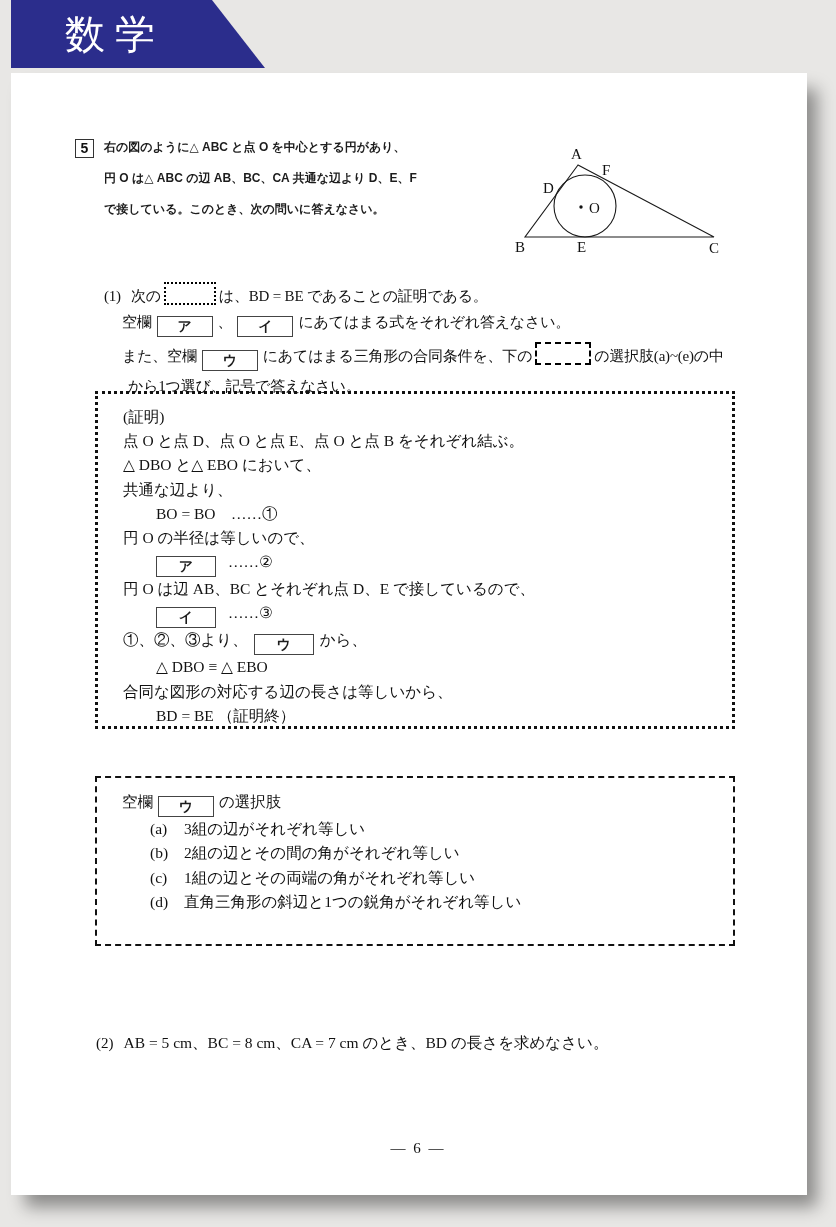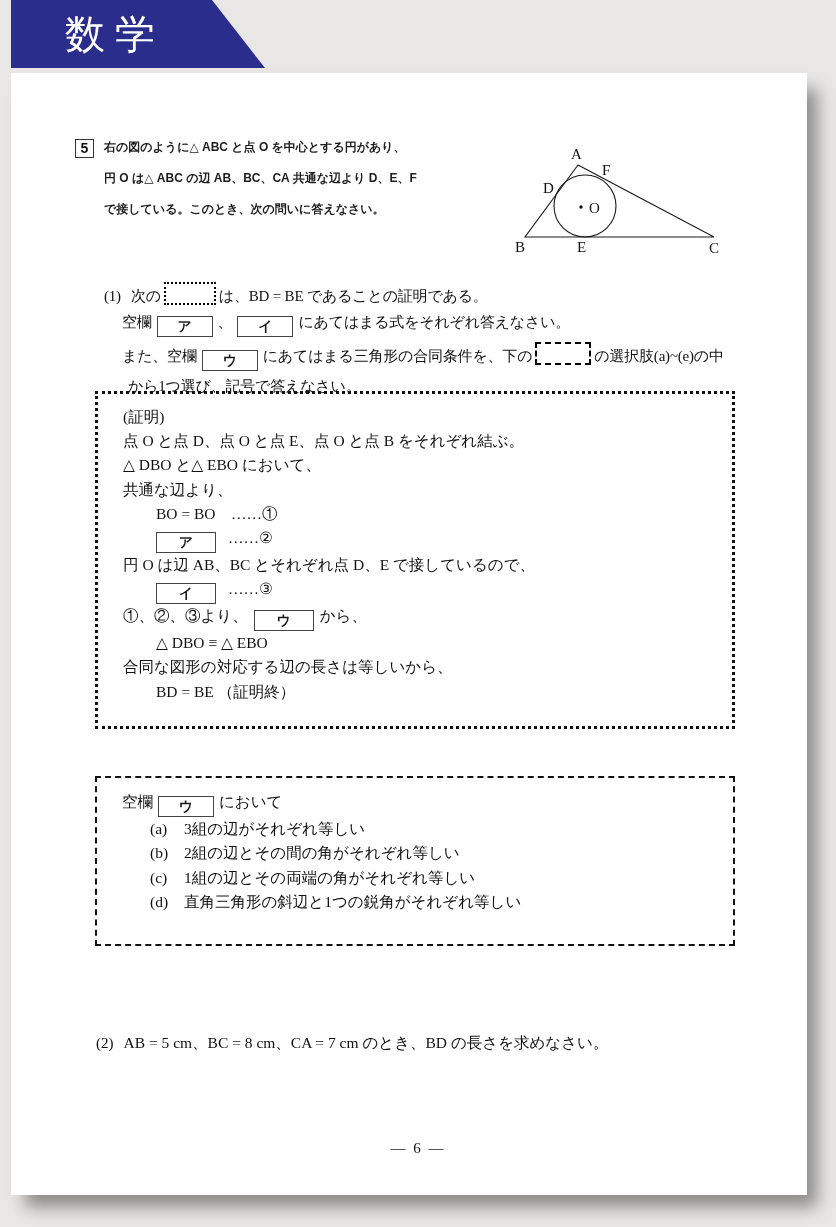--- a/index.html
+++ b/index.html
@@ -155,38 +155,39 @@
   <div class="p1line" style="left:108px;top:374px;margin-left:20px;">
     <span>から1つ選び、記号で答えなさい。</span>
   </div>
 
   <div class="proof-box">
     <div class="pline">(証明)</div>
     <div class="pline">点 O と点 D、点 O と点 E、点 O と点 B をそれぞれ結ぶ。</div>
     <div class="pline">△ DBO と△ EBO において、</div>
     <div class="pline">共通な辺より、</div>
     <div class="pline indent">BO = BO　……①</div>
+    <div class="pline">円 O の半径は等しいので、</div>
     <div class="pline indent">
       <span class="blank-box">ア</span><span>……②</span>
     </div>
     <div class="pline">円 O は辺 AB、BC とそれぞれ点 D、E で接しているので、</div>
     <div class="pline indent">
       <span class="blank-box">イ</span><span>……③</span>
     </div>
     <div class="pline">
       <span>①、②、③より、</span><span class="blank-box inline-gap">ウ</span><span>から、</span>
     </div>
     <div class="pline indent">△ DBO ≡ △ EBO</div>
     <div class="pline">合同な図形の対応する辺の長さは等しいから、</div>
     <div class="pline indent">BD = BE （証明終）</div>
   </div>
 
   <div class="choices-box">
     <div class="choices-title">
-      <span>空欄</span><span class="blank-box">ウ</span><span>において</span>
+      <span>空欄</span><span class="blank-box">ウ</span><span>の選択肢</span>
     </div>
     <div class="choice">
       <span class="clabel">(a)</span><span>3組の辺がそれぞれ等しい</span>
     </div>
     <div class="choice">
       <span class="clabel">(b)</span><span>2組の辺とその間の角がそれぞれ等しい</span>
     </div>
     <div class="choice">
       <span class="clabel">(c)</span><span>1組の辺とその両端の角がそれぞれ等しい</span>
     </div>

